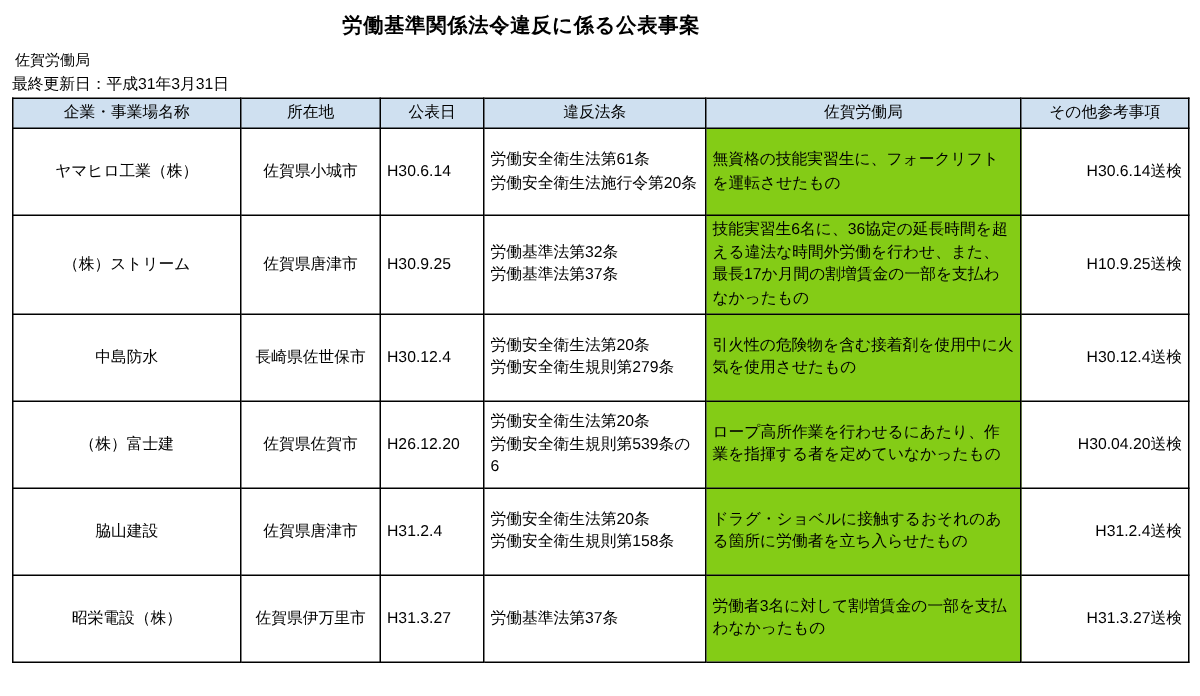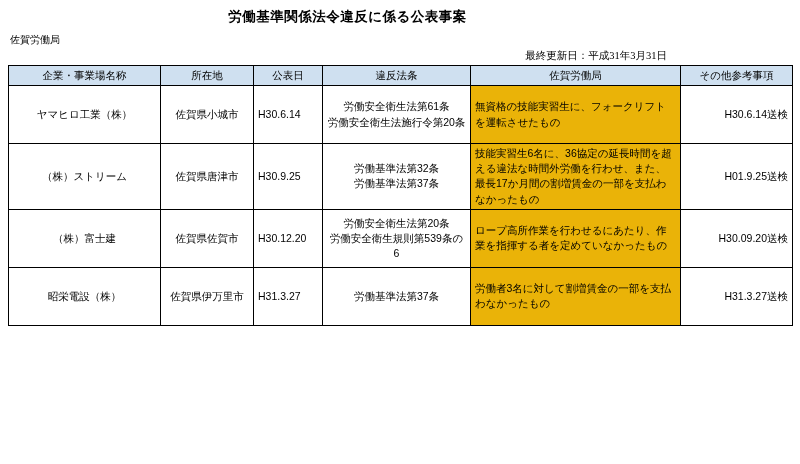--- a/index.html
+++ b/index.html
@@ -27,24 +27,23 @@
     font-weight: bold;
     letter-spacing: 0.5px;
     margin: 2px 0 7px 0;
   }
   .sub-header {
     font-size: 10px;
     margin: 0 0 2px 2px;
   }
   .meta-row {
     display: flex;
-    justify-content: flex-end;
+    justify-content: flex-start;
     font-size: 10.5px;
-    margin: 0 20px 2px 0;
-    font-family: Liberation Serif, serif;
+    margin: 0 2px 2px 0;
   }
   table.pub-table {
     border-collapse: collapse;
     width: 784px;
     table-layout: fixed;
     border: 1px solid #000;
   }
   table.pub-table th,
   table.pub-table td {
     border: 1px solid #000;
@@ -64,22 +63,22 @@
   col.c-name   { width: 152px; }
   col.c-loc    { width: 93px; }
   col.c-date   { width: 69px; }
   col.c-law    { width: 148px; }
   col.c-desc   { width: 210px; }
   col.c-other  { width: 112px; }
 
   td.name   { text-align: center; padding-left: 6px; }
   td.loc    { text-align: center; padding-left: 6px; }
   td.date   { }
-  td.law    { text-align: center; padding-left: 6px; white-space: pre-line; }
-  td.desc   { text-align: left; padding-left: 6px; background: #eab308; }
+  td.law    { text-align: left; padding-left: 6px; white-space: pre-line; }
+  td.desc   { text-align: left; padding-left: 6px; background: #84cc16; }
   td.other  { text-align: right; padding-left: 4px; }
 
   tbody tr { height: 58px; }
 </style>
 </head>
 <body>
 
 <div class="page">
 
   <div class="doc-title">労働基準関係法令違反に係る公表事案</div>
@@ -119,30 +118,48 @@
         <td class="desc">無資格の技能実習生に、フォークリフトを運転させたもの</td>
         <td class="other">H30.6.14送検</td>
       </tr>
       <tr>
         <td class="name">（株）ストリーム</td>
         <td class="loc">佐賀県唐津市</td>
         <td class="date">H30.9.25</td>
         <td class="law">労働基準法第32条
 労働基準法第37条</td>
         <td class="desc">技能実習生6名に、36協定の延長時間を超える違法な時間外労働を行わせ、また、最長17か月間の割増賃金の一部を支払わなかったもの</td>
-        <td class="other">H01.9.25送検</td>
+        <td class="other">H10.9.25送検</td>
+      </tr>
+      <tr>
+        <td class="name">中島防水</td>
+        <td class="loc">長崎県佐世保市</td>
+        <td class="date">H30.12.4</td>
+        <td class="law">労働安全衛生法第20条
+労働安全衛生規則第279条</td>
+        <td class="desc">引火性の危険物を含む接着剤を使用中に火気を使用させたもの</td>
+        <td class="other">H30.12.4送検</td>
       </tr>
       <tr>
         <td class="name">（株）富士建</td>
         <td class="loc">佐賀県佐賀市</td>
-        <td class="date">H30.12.20</td>
+        <td class="date">H26.12.20</td>
         <td class="law">労働安全衛生法第20条
 労働安全衛生規則第539条の6</td>
         <td class="desc">ロープ高所作業を行わせるにあたり、作業を指揮する者を定めていなかったもの</td>
-        <td class="other">H30.09.20送検</td>
+        <td class="other">H30.04.20送検</td>
+      </tr>
+      <tr>
+        <td class="name">脇山建設</td>
+        <td class="loc">佐賀県唐津市</td>
+        <td class="date">H31.2.4</td>
+        <td class="law">労働安全衛生法第20条
+労働安全衛生規則第158条</td>
+        <td class="desc">ドラグ・ショベルに接触するおそれのある箇所に労働者を立ち入らせたもの</td>
+        <td class="other">H31.2.4送検</td>
       </tr>
       <tr>
         <td class="name">昭栄電設（株）</td>
         <td class="loc">佐賀県伊万里市</td>
         <td class="date">H31.3.27</td>
         <td class="law">労働基準法第37条</td>
         <td class="desc">労働者3名に対して割増賃金の一部を支払わなかったもの</td>
         <td class="other">H31.3.27送検</td>
       </tr>
 

